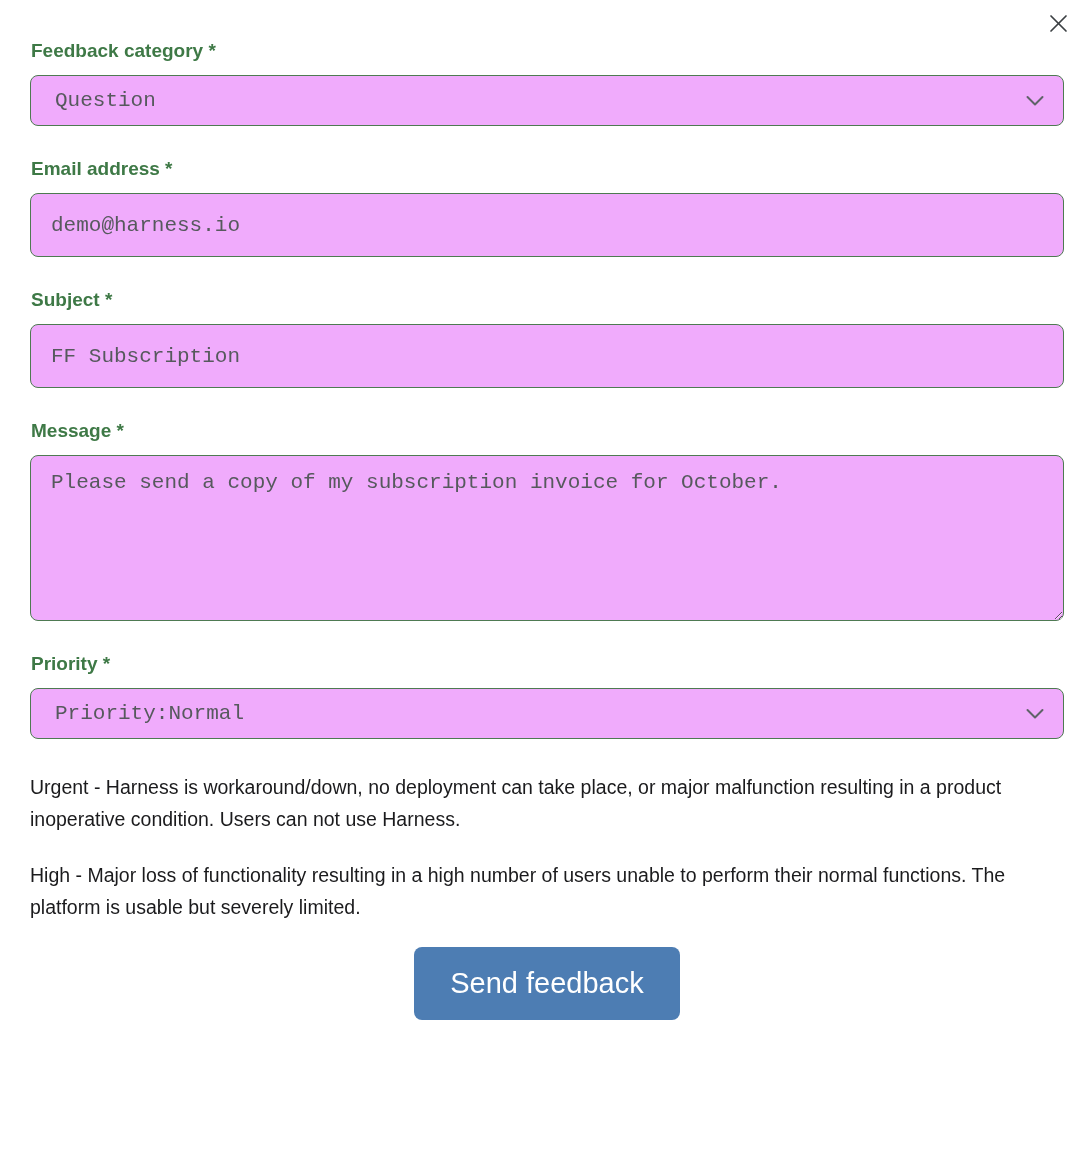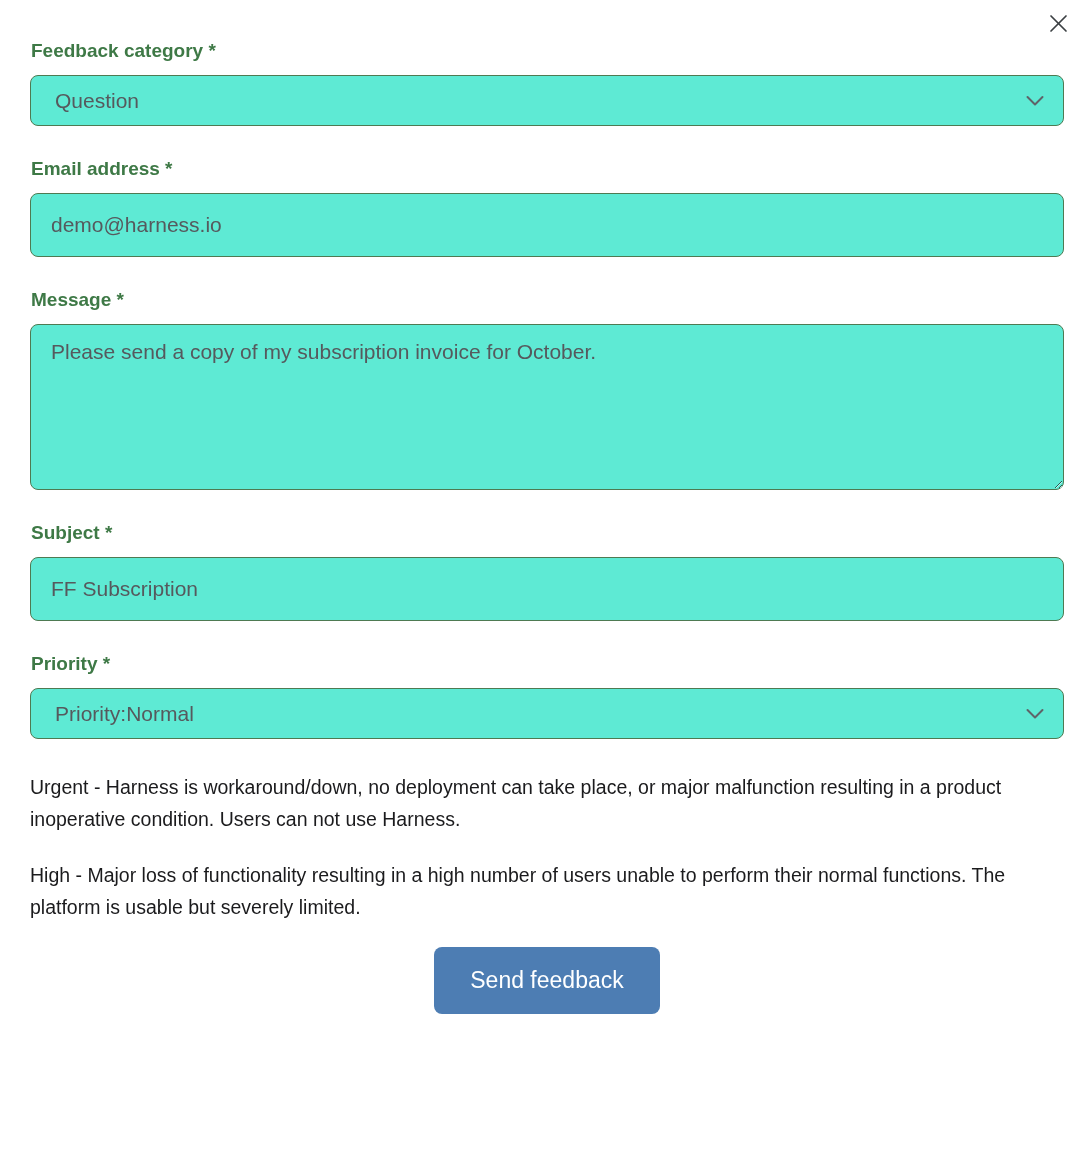--- a/index.html
+++ b/index.html
@@ -37,23 +37,23 @@
     font-weight: bold;
     font-size: 19px;
     line-height: 22px;
     margin: 0 0 13px 1px;
   }
   .select-wrap { position: relative; }
   select.control, input.control, textarea.control {
     width: 100%;
     border: 1px solid #4e7a52;
     border-radius: 8px;
-    background: #5eead4;
+    background: #f0abfc;
     color: #56595d;
-    font-family: Liberation Sans, sans-serif;
+    font-family: Liberation Mono, monospace;
     font-size: 21px;
     outline: none;
   }
   select.control {
     height: 51px;
     padding: 0 48px 0 24px;
     appearance: none;
     -webkit-appearance: none;
     -moz-appearance: none;
   }
@@ -86,21 +86,21 @@
     text-align: center;
     margin-top: 20px;
   }
   .send-btn {
     display: inline-block;
     background: #4d7db3;
     color: #ffffff;
     border: none;
     border-radius: 8px;
     font-family: "Liberation Sans", sans-serif;
-    font-size: 23px;
+    font-size: 29px;
     padding: 20px 36px;
     cursor: pointer;
   }
 </style>
 </head>
 <body>
 
 <div class="modal">
 
   <button class="close-btn" aria-label="Close">
@@ -127,27 +127,27 @@
         </span>
       </div>
     </div>
 
     <div class="field">
       <label class="field-label">Email address *</label>
       <input class="control" type="text" value="demo@harness.io" style="">
     </div>
 
     <div class="field">
-      <label class="field-label">Message *</label>
-      <textarea class="control" style="">Please send a copy of my subscription invoice for October.</textarea>
+      <label class="field-label">Subject *</label>
+      <input class="control" type="text" value="FF Subscription" style="">
     </div>
 
     <div class="field">
-      <label class="field-label">Subject *</label>
-      <input class="control" type="text" value="FF Subscription" style="">
+      <label class="field-label">Message *</label>
+      <textarea class="control" style="">Please send a copy of my subscription invoice for October.</textarea>
     </div>
 
     <div class="field">
       <label class="field-label">Priority *</label>
       <div class="select-wrap">
         <select class="control">
           <option>Priority:Normal</option>
         </select>
         <span class="chevron">
           <svg width="18" height="11" viewBox="0 0 18 11">

